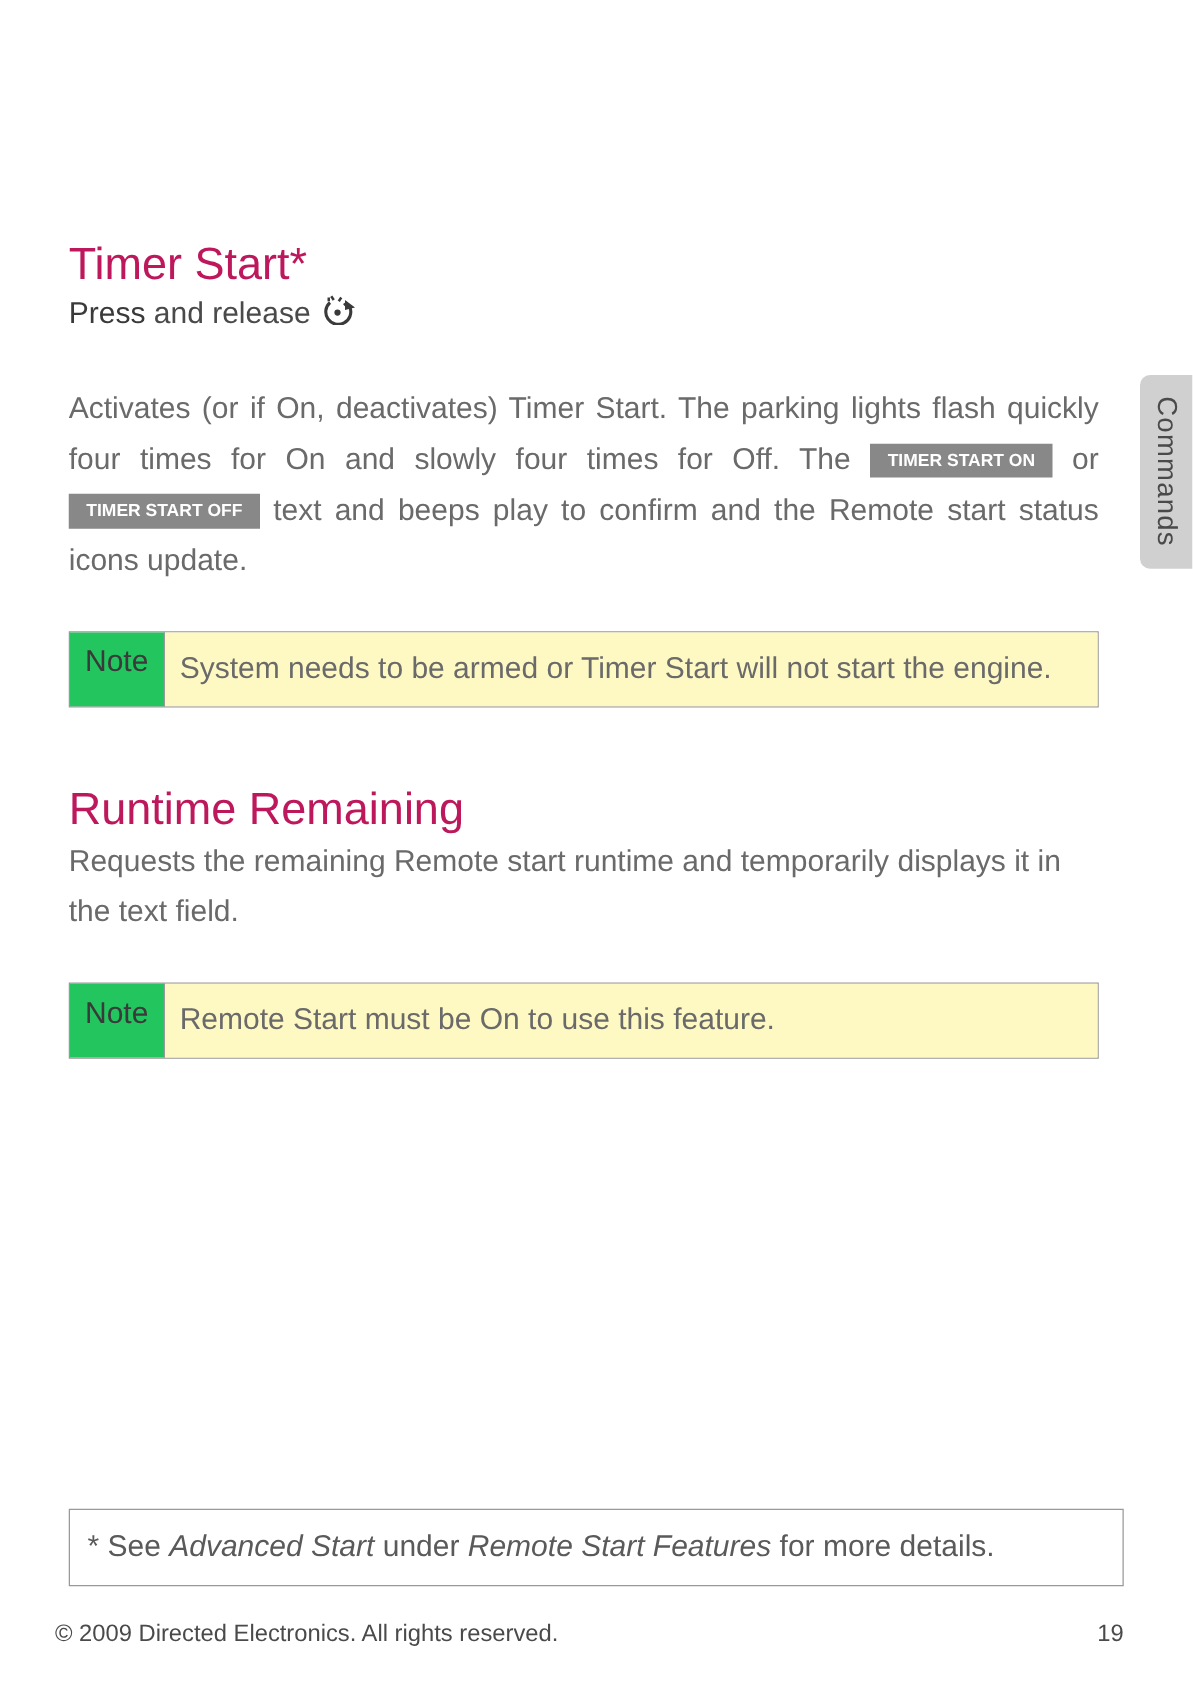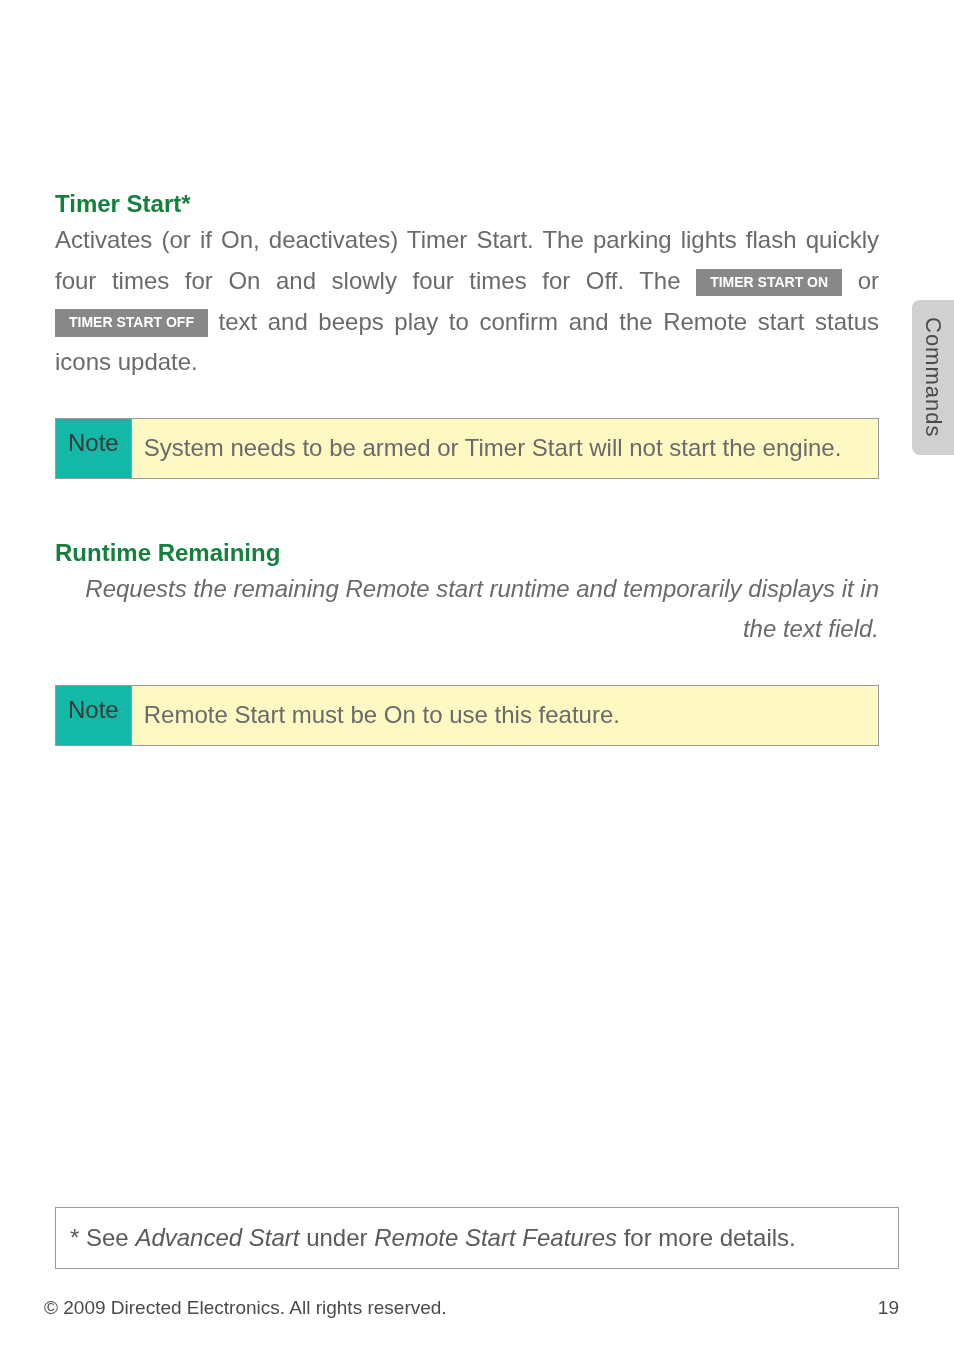--- a/index.html
+++ b/index.html
@@ -36,23 +36,23 @@
     
     .side-tab-text {
       writing-mode: vertical-rl;
       font-size: 22px;
       font-weight: 300;
       color: #4a4a4a;
       letter-spacing: 1px;
     }
     
     .section-heading {
-      font-size: 24px;
-      font-weight: 700;
-      color: #15803d;
+      font-size: 36px;
+      font-weight: 400;
+      color: #be185d;
       margin-bottom: 2px;
       font-family: 'Arial Narrow', Arial, sans-serif;
       font-stretch: condensed;
     }
     
     .subheading {
       font-size: 24px;
       font-weight: 300;
       color: #4a4a4a;
       margin-bottom: 40px;
@@ -86,21 +86,21 @@
       font-family: Arial, sans-serif;
     }
     
     .note-box {
       display: flex;
       border: 1px solid #999999;
       margin-bottom: 60px;
     }
     
     .note-label {
-      background: #14b8a6;
+      background: #22c55e;
       padding: 10px 12px;
       font-size: 24px;
       font-weight: 400;
       color: #3a3a3a;
       border-right: 1px solid #999999;
       flex-shrink: 0;
     }
     
     .note-content {
       background: #fef9c3;
@@ -172,39 +172,50 @@
 <body>
 
 <div class="side-tab">
   <span class="side-tab-text">Commands</span>
 </div>
 
 <div class="content">
 
   <div>
     <h2 class="section-heading">Timer Start*</h2>
+    <div class="subheading">
+      <span><strong>Press</strong><span> and release </span></span>
+      <span class="remote-icon">
+        <svg width="30" height="26" viewBox="0 0 30 26">
+          <path d="M 3 3 L 3 0 M 7 2 L 5 -1 M 11 3 L 13 0 M 15 6 L 18 4" stroke="#3a3a3a" stroke-width="2" fill="none" transform="translate(4,4)"></path>
+          <path d="M 8 8 A 10 10 0 1 0 24 12" stroke="#3a3a3a" stroke-width="2.5" fill="none"></path>
+          <path d="M 20 6 L 28 12 L 20 14 Z" fill="#3a3a3a"></path>
+          <circle cx="14" cy="16" r="2.5" fill="#3a3a3a"></circle>
+        </svg>
+      </span>
+    </div>
 
     <p class="body-text">
       <span>Activates (or if On, deactivates) Timer Start. The parking lights flash quickly four times for On and slowly four times for Off. The </span>
       <span class="label-box">TIMER START ON</span>
       <span> or </span>
       <span class="label-box">TIMER START OFF</span>
       <span> text and beeps play to confirm and the Remote start status icons update.</span>
     </p>
 
     <div class="note-box">
       <div class="note-label">Note</div>
       <div class="note-content">System needs to be armed or Timer Start will not start the engine.</div>
     </div>
   </div>
 
   <div class="section-2">
     <h2 class="section-heading">Runtime Remaining</h2>
 
-    <p class="body-text" style="text-align:right;font-style:italic;">Requests the remaining Remote start runtime and temporarily displays it in the text field.</p>
+    <p class="body-text" style="text-align:left;">Requests the remaining Remote start runtime and temporarily displays it in the text field.</p>
 
     <div class="note-box">
       <div class="note-label">Note</div>
       <div class="note-content">Remote Start must be On to use this feature.</div>
     </div>
   </div>
 
 </div>
 
 <div class="footnote-box">

